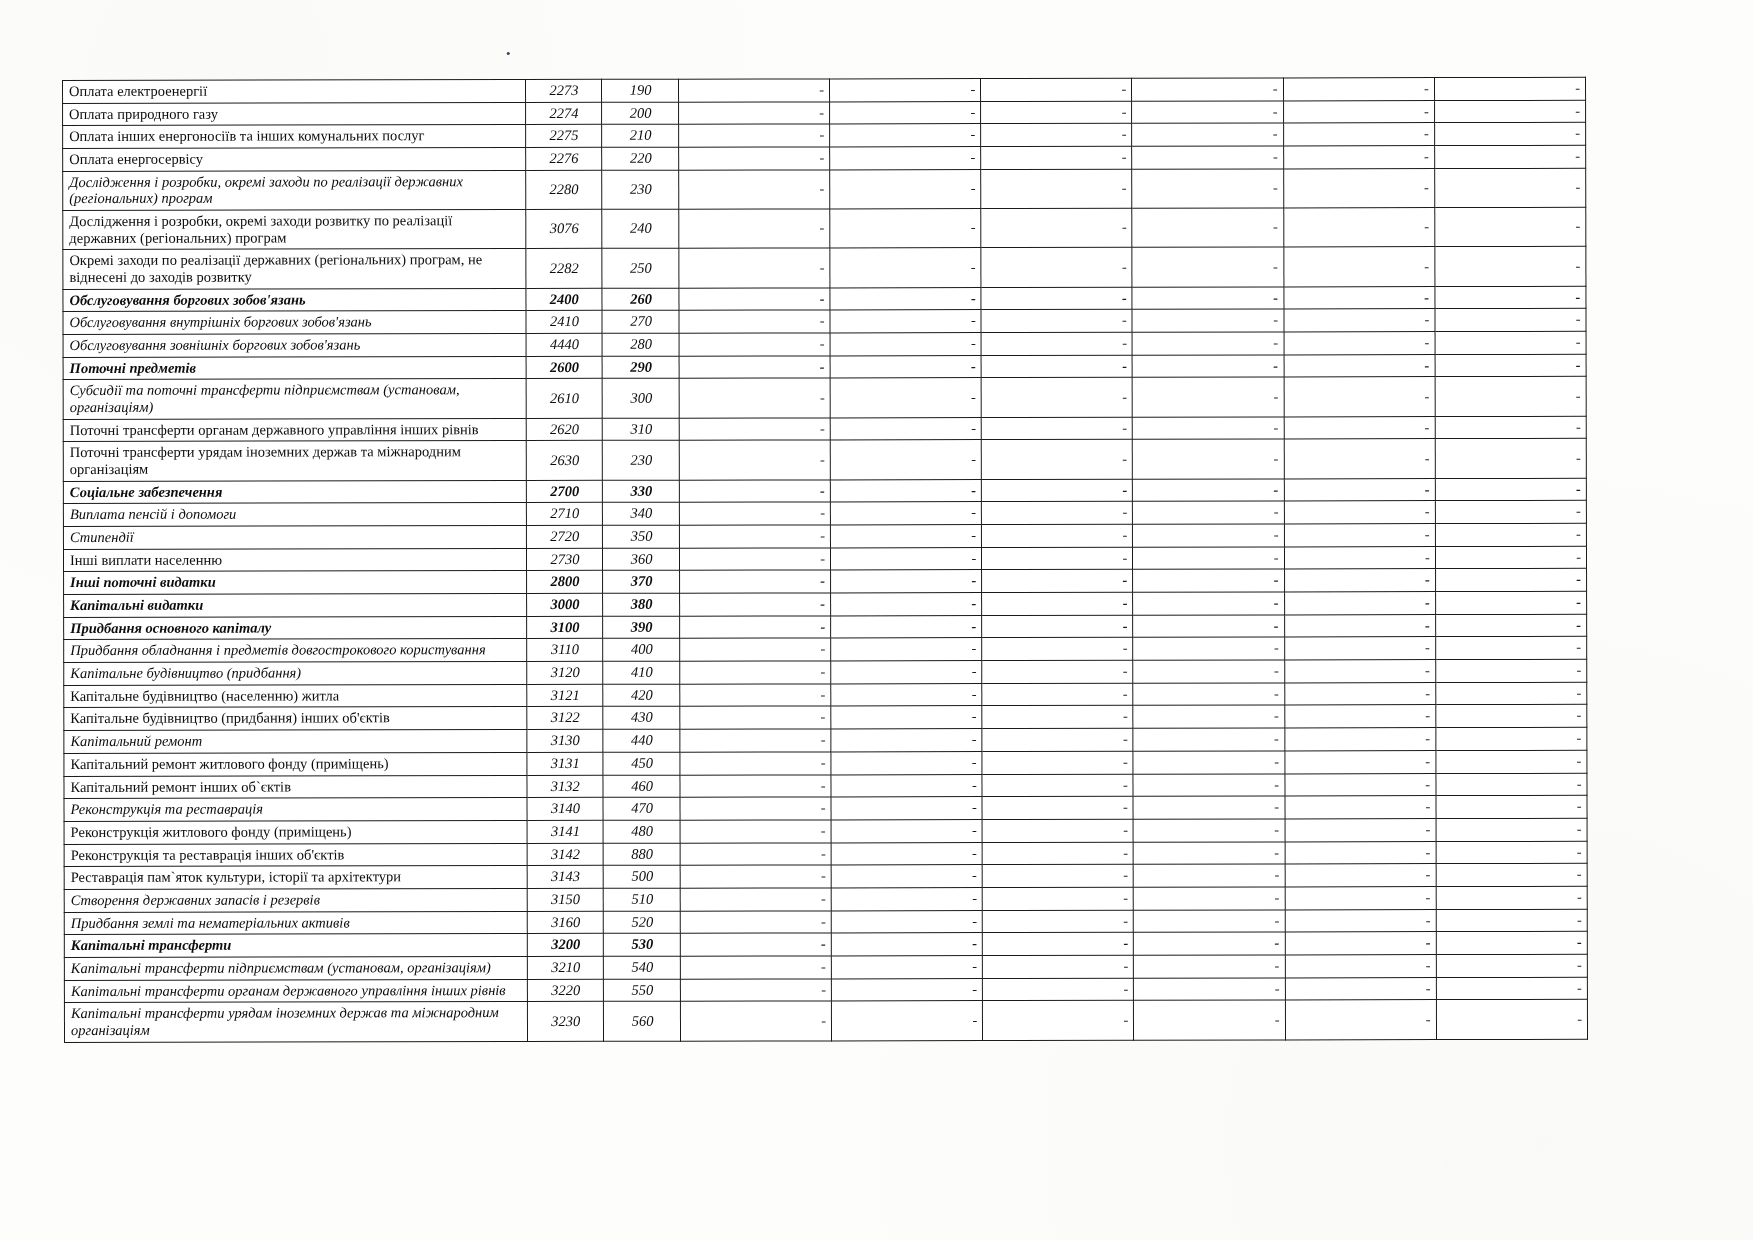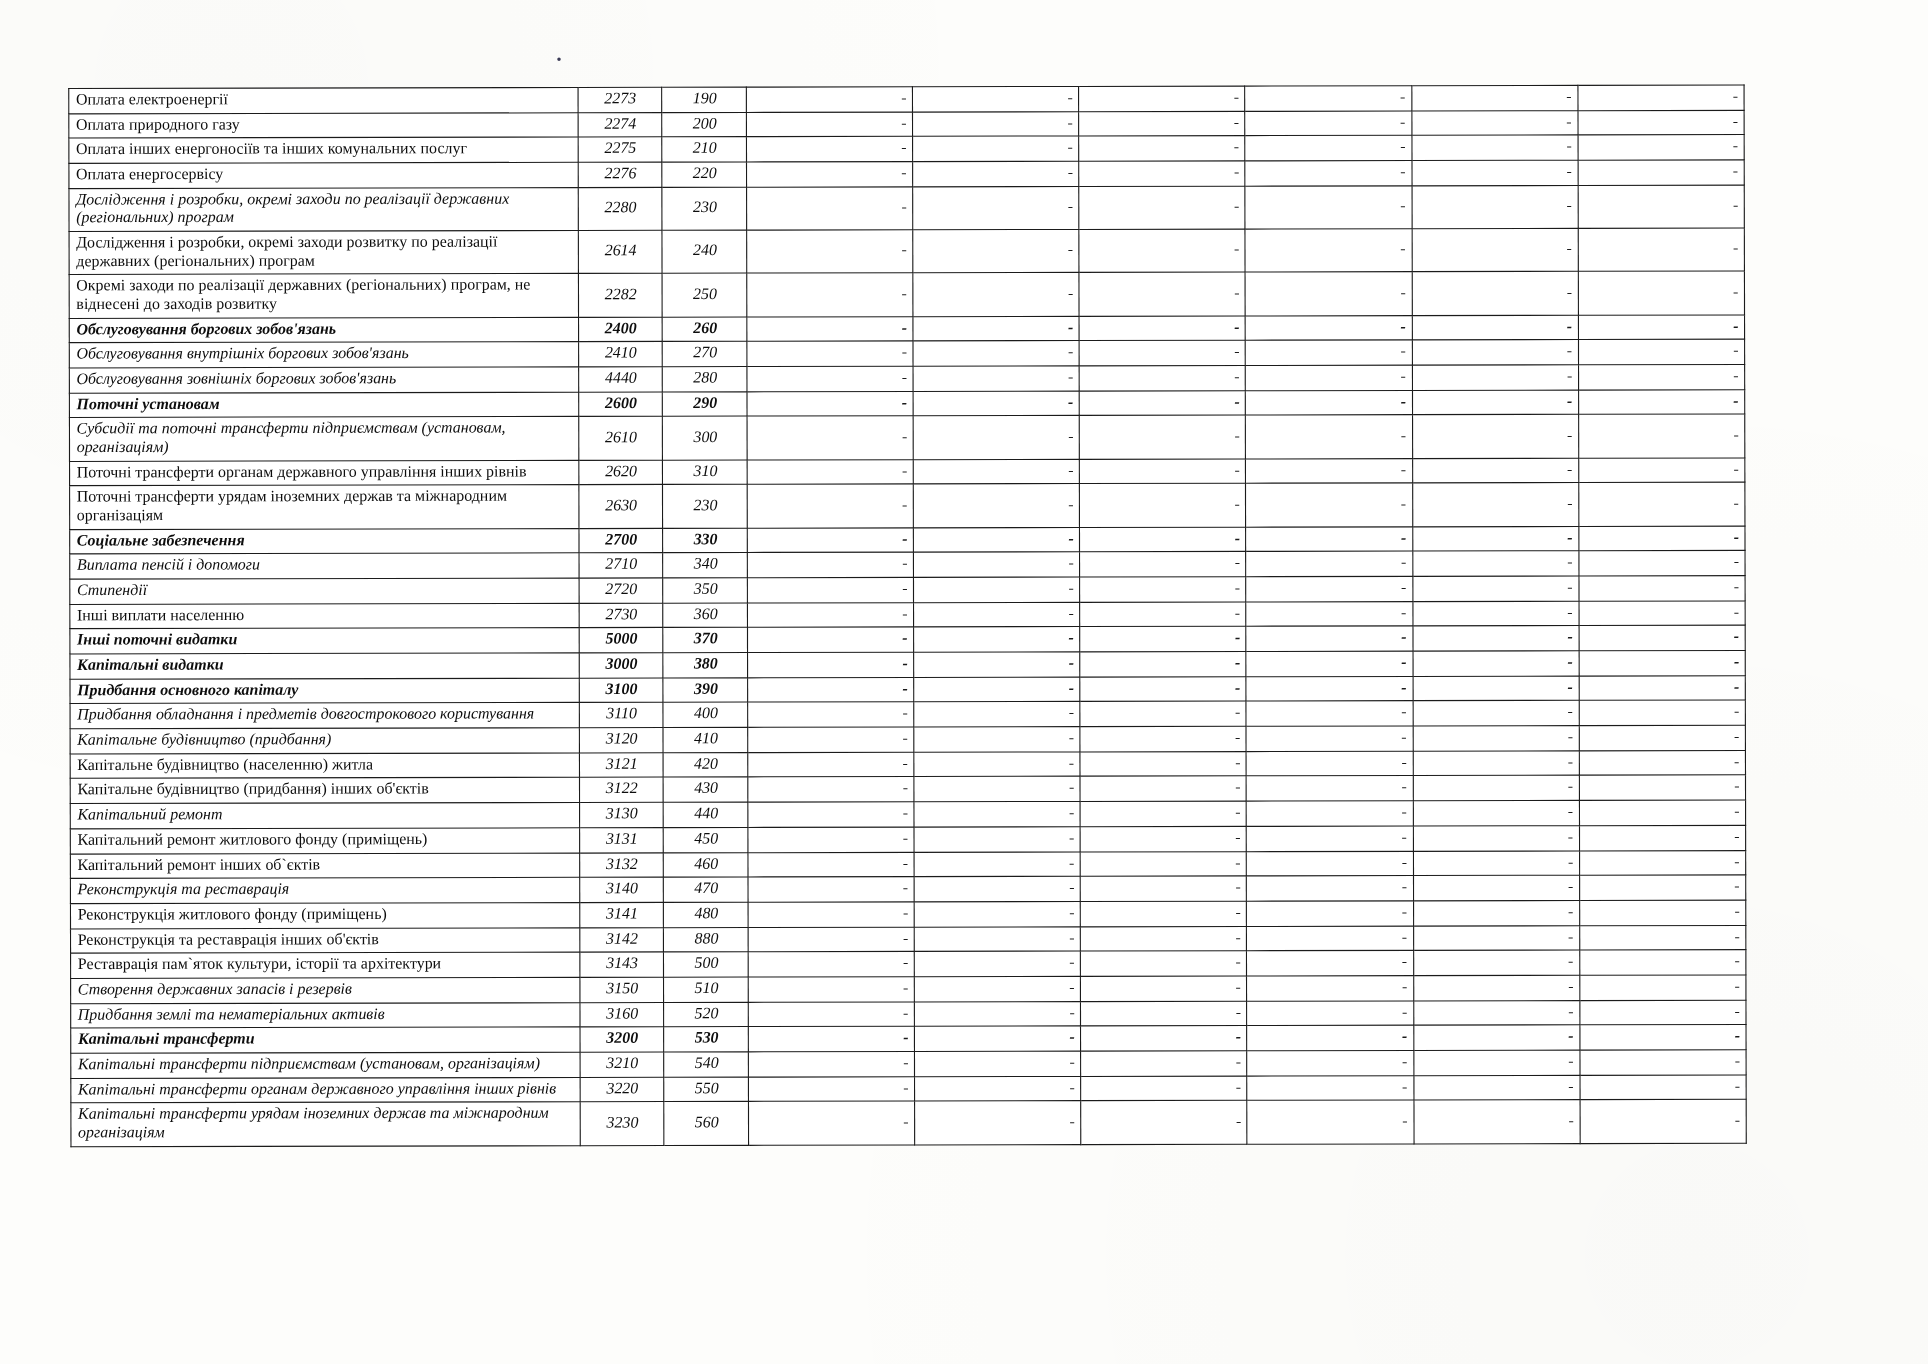--- a/index.html
+++ b/index.html
@@ -141,21 +141,21 @@
           <td class="row-no">230</td>
           <td class="num dash">-</td>
           <td class="num dash">-</td>
           <td class="num dash">-</td>
           <td class="num dash">-</td>
           <td class="num dash">-</td>
           <td class="num dash">-</td>
         </tr>
         <tr>
           <td class="name tall">Дослідження і розробки, окремі заходи розвитку по реалізації державних   (регіональних) програм</td>
-          <td class="code tall">2614</td>
+          <td class="code tall">3076</td>
           <td class="row-no">240</td>
           <td class="num dash">-</td>
           <td class="num dash">-</td>
           <td class="num dash">-</td>
           <td class="num dash">-</td>
           <td class="num dash">-</td>
           <td class="num dash">-</td>
         </tr>
         <tr>
           <td class="name tall">Окремі заходи по реалізації державних (регіональних) програм, не віднесені  до заходів розвитку</td>
@@ -195,21 +195,21 @@
           <td class="code">4440</td>
           <td class="row-no">280</td>
           <td class="num dash">-</td>
           <td class="num dash">-</td>
           <td class="num dash">-</td>
           <td class="num dash">-</td>
           <td class="num dash">-</td>
           <td class="num dash">-</td>
         </tr>
         <tr class="bold-row">
-          <td class="name">Поточні установам</td>
+          <td class="name">Поточні предметів</td>
           <td class="code">2600</td>
           <td class="row-no">290</td>
           <td class="num dash">-</td>
           <td class="num dash">-</td>
           <td class="num dash">-</td>
           <td class="num dash">-</td>
           <td class="num dash">-</td>
           <td class="num dash">-</td>
         </tr>
         <tr>
@@ -284,21 +284,21 @@
           <td class="row-no">360</td>
           <td class="num dash">-</td>
           <td class="num dash">-</td>
           <td class="num dash">-</td>
           <td class="num dash">-</td>
           <td class="num dash">-</td>
           <td class="num dash">-</td>
         </tr>
         <tr class="bold-row">
           <td class="name">Інші поточні видатки</td>
-          <td class="code">5000</td>
+          <td class="code">2800</td>
           <td class="row-no">370</td>
           <td class="num dash">-</td>
           <td class="num dash">-</td>
           <td class="num dash">-</td>
           <td class="num dash">-</td>
           <td class="num dash">-</td>
           <td class="num dash">-</td>
         </tr>
         <tr class="bold-row">
           <td class="name center bold">Капітальні видатки</td>

